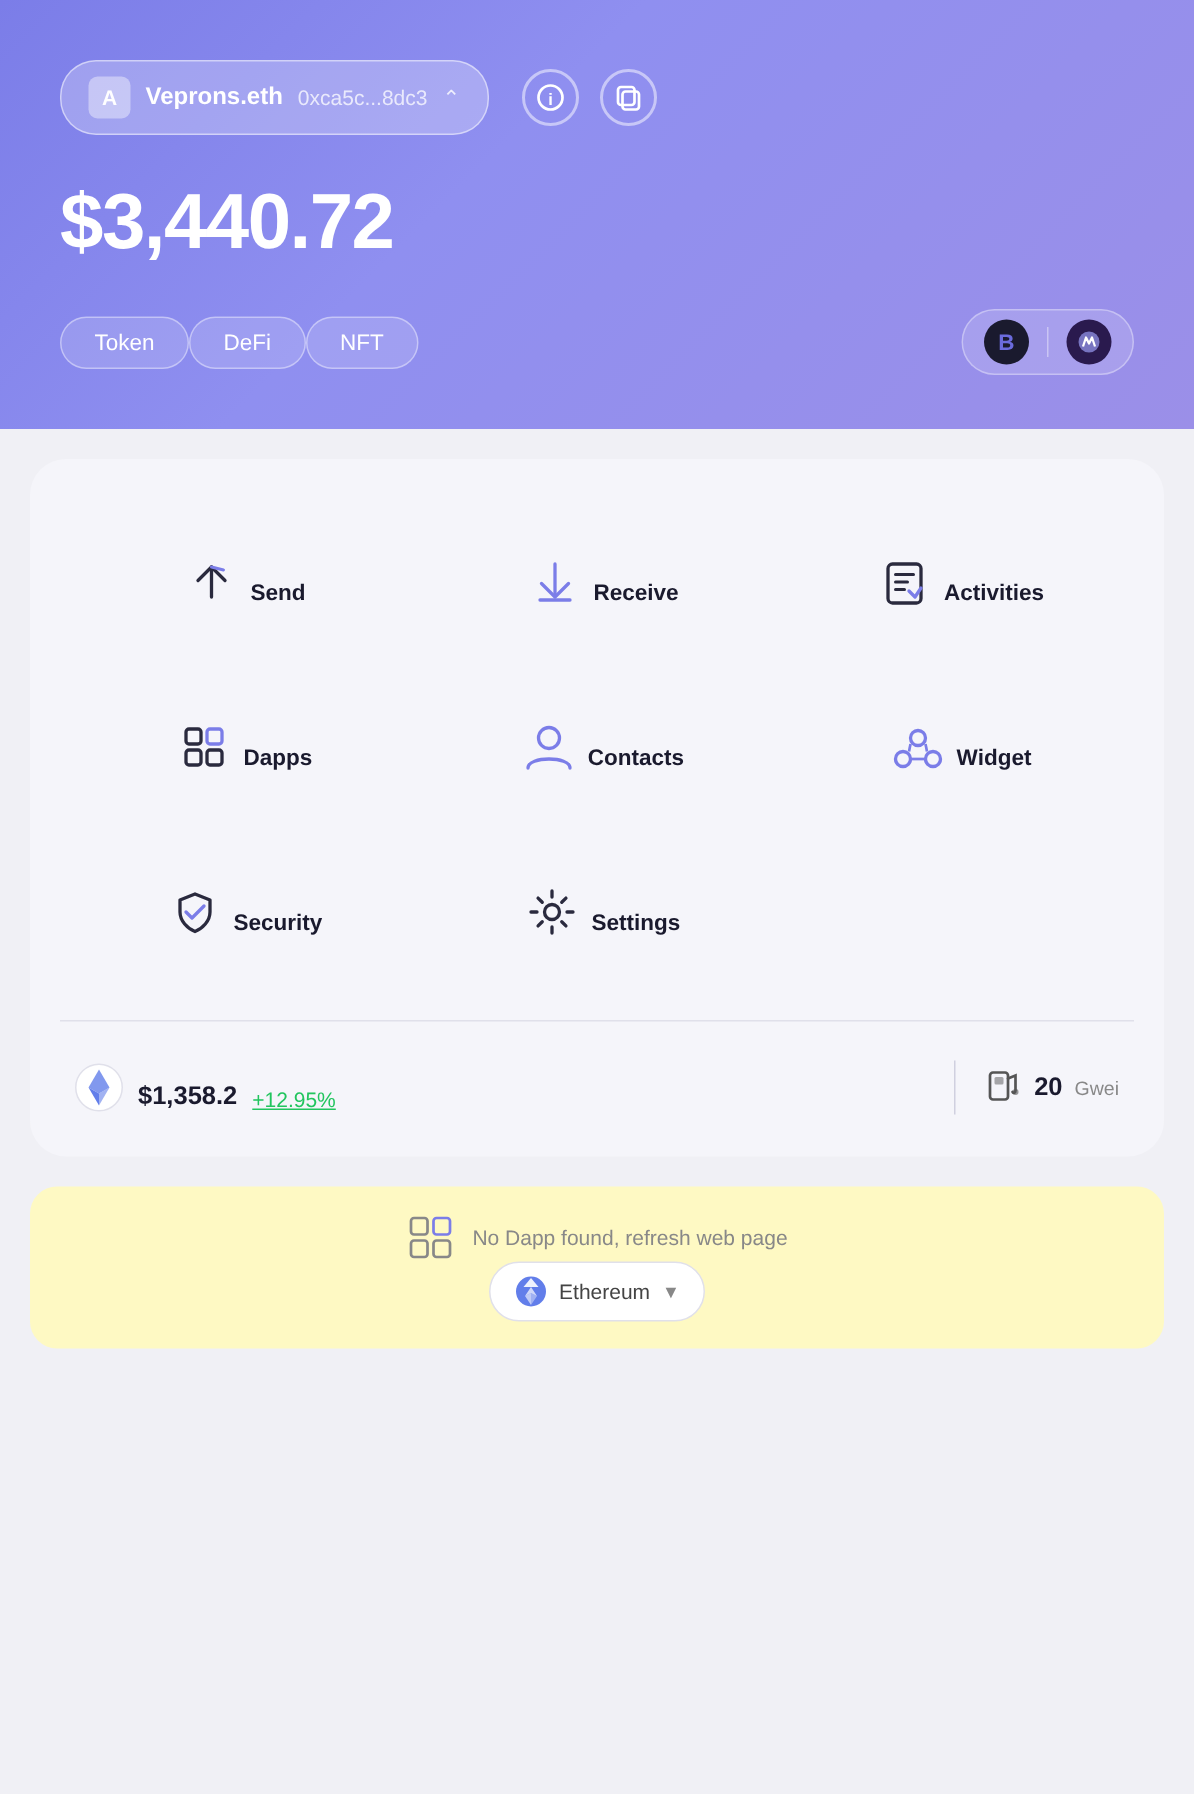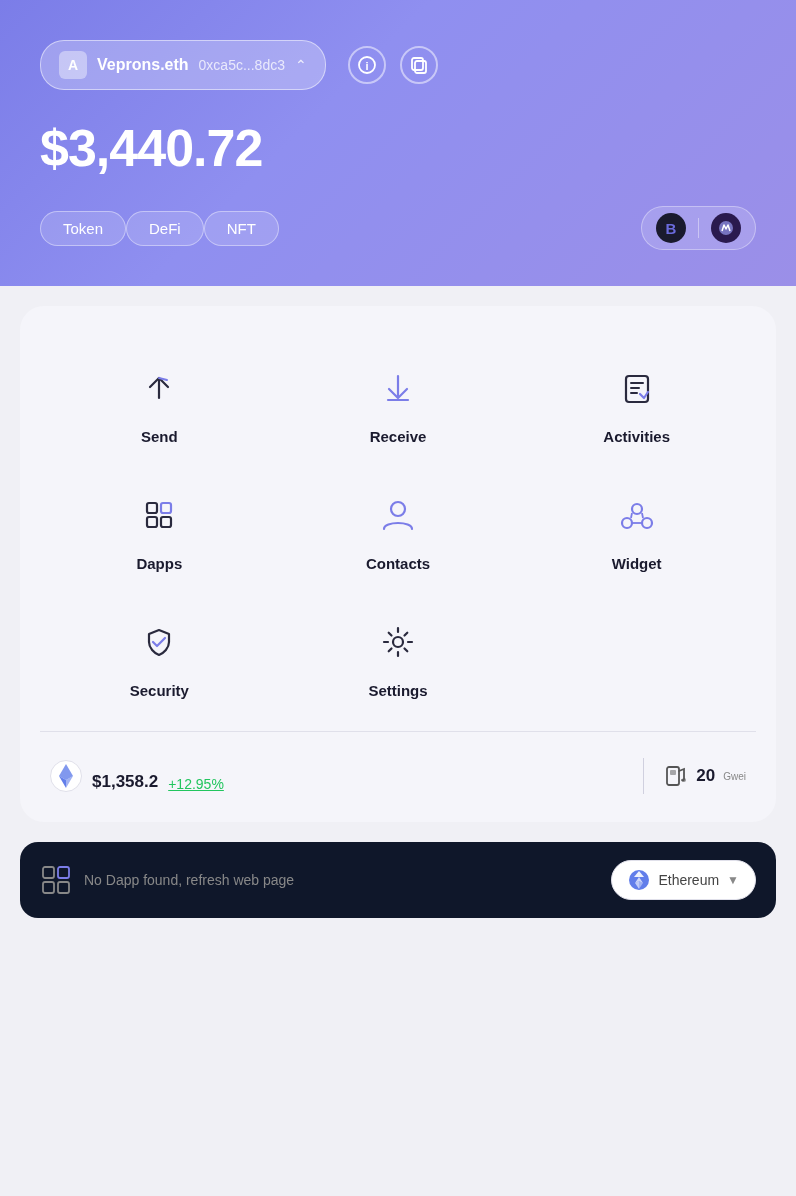--- a/index.html
+++ b/index.html
@@ -160,21 +160,21 @@
     }
 
     .grid-3x3 {
       display: grid;
       grid-template-columns: 1fr 1fr 1fr;
       gap: 0;
     }
 
     .grid-item {
       display: flex;
-      flex-direction: column;
+      flex-direction: row;
       align-items: center;
       justify-content: center;
       padding: 20px 10px 24px 10px;
       cursor: pointer;
     }
 
     .grid-icon {
       width: 52px;
       height: 52px;
       display: flex;
@@ -256,34 +256,35 @@
       color: #555;
     }
 
     .stat-gwei {
       font-size: 17px;
       font-weight: 600;
       color: #1a1a2e;
     }
 
     .stat-gwei-unit {
-      font-size: 10px;
+      font-size: 13px;
       font-weight: 400;
       color: #888;
     }
 
     
     .bottom-bar {
-      background: #0f172a;
+      background: #fef9c3;
       border-radius: 18px;
       margin: 10px 20px;
       padding: 18px 20px;
       display: flex;
       align-items: center;
       justify-content: space-between;
+      flex-direction: column;
     }
 
     .dapp-left {
       display: flex;
       align-items: center;
       gap: 12px;
     }
 
     .dapp-icon {
       width: 32px;

